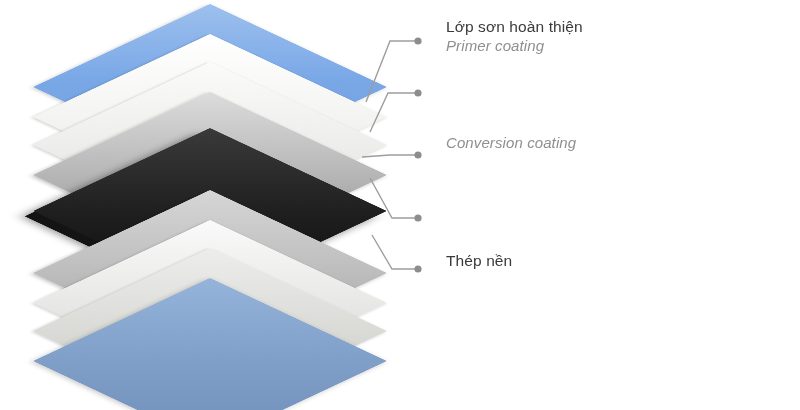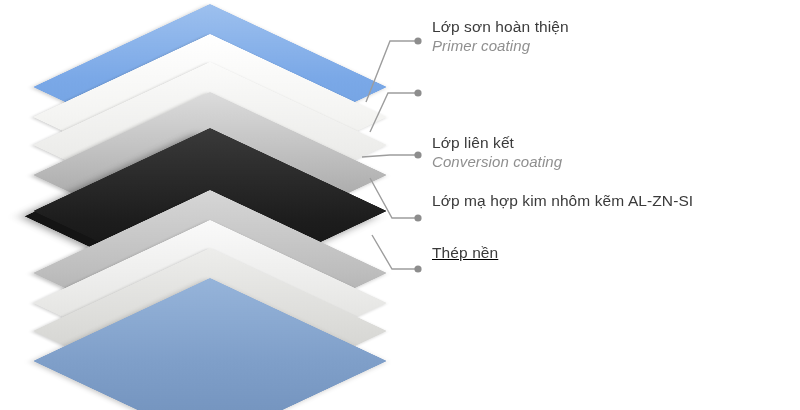--- a/index.html
+++ b/index.html
@@ -20,21 +20,21 @@
     transform-origin:50% 50%;
     transform:translateX(-50%) rotateX(62deg) rotateZ(45deg);
     transform-style:preserve-3d;
   }
   .plate .face{
     width:100%;height:100%;
     border-radius:1px;
   }
 
   
-  .callout{position:absolute;}
+  .callout{position:absolute;margin-left:14px;}
   .c-title{
     color:#3a3a3a;
     font-size:15.5px;
     line-height:19px;
     white-space:nowrap;
     letter-spacing:.1px;
   }
   .c-sub{
     color:#8f8f8f;
     font-size:15px;
@@ -120,25 +120,23 @@
 
   <div class="callout" style="left:432px;top:17px;">
     <div class="c-title">Lớp sơn hoàn thiện</div>
     <div class="c-sub">Primer coating</div>
   </div>
 
   <div class="callout" style="left:432px;top:75px;">
   </div>
 
   <div class="callout" style="left:432px;top:133px;">
-    <div class="c-title">Lớp liên kết</div>
     <div class="c-sub">Conversion coating</div>
   </div>
 
   <div class="callout" style="left:432px;top:191px;">
-    <div class="c-title">Lớp mạ hợp kim nhôm kẽm AL-ZN-SI</div>
   </div>
 
-  <div class="callout" style="left:432px;top:243px;text-decoration:underline;">
+  <div class="callout" style="left:432px;top:251px;">
     <div class="c-title">Thép nền</div>
   </div>
 
 </div>
 
 </body></html>

